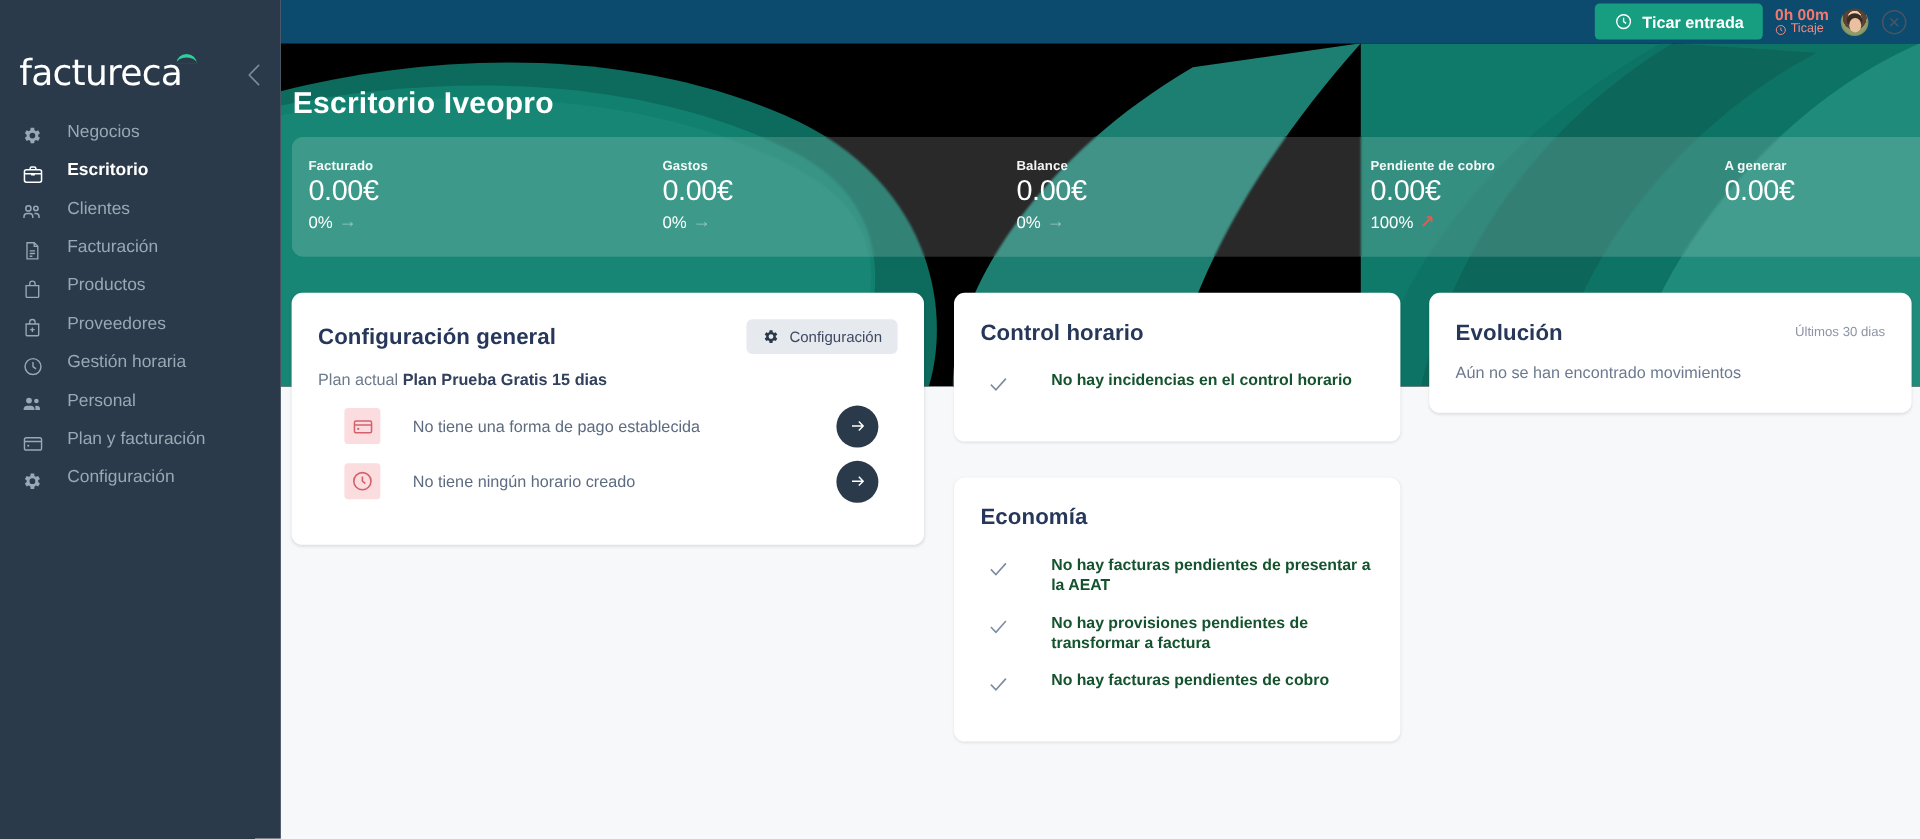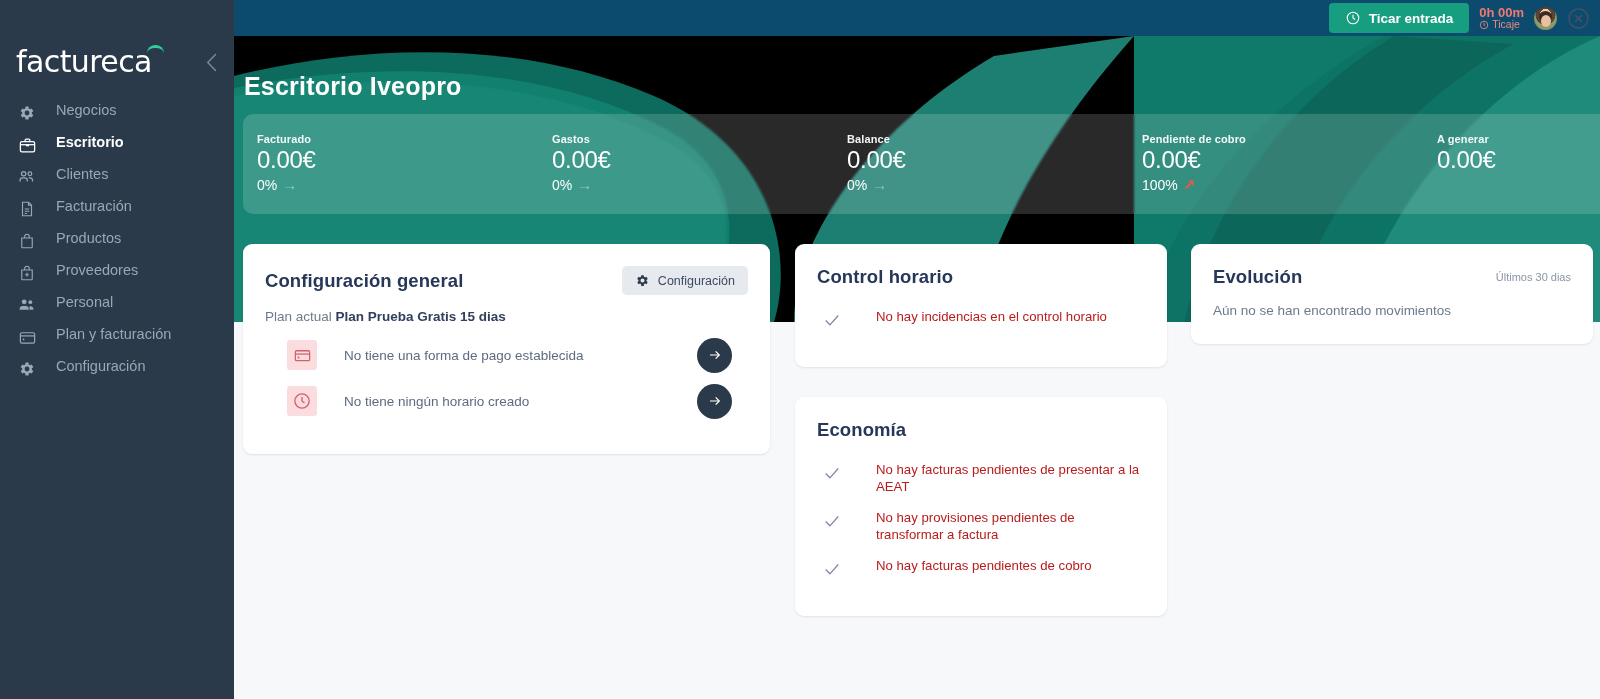--- a/index.html
+++ b/index.html
@@ -160,22 +160,22 @@
   .todo-go {
     width: 35px; height: 35px; border-radius: 50%; background: #2b3a4a;
     display: flex; align-items: center; justify-content: center;
     flex: 0 0 35px; cursor: pointer; margin-right: 16px;
   }
 
   .check-list { padding: 14px 22px 26px 22px; }
   .check-row { display: flex; align-items: flex-start; padding: 7px 0; }
   .check-ico { width: 22px; flex: 0 0 22px; margin-left: 5px; margin-top: 1px; }
   .check-txt {
-    font-size: 13.2px; color: #b91c1c; line-height: 1.28;
-    margin-left: 32px; max-width: 268px;
+    font-size: 13.2px; color: #14532d; line-height: 1.28;
+    margin-left: 32px; max-width: 268px; font-weight: bold;
   }
   .evo-body { padding: 15px 22px 26px 22px; font-size: 13.5px; color: #6b7a90; }
 </style>
 </head>
 <body>
 
 <div class="app">
 
   <aside class="sidebar">
     <div class="logo-row">
@@ -250,20 +250,29 @@
         <span class="nav-ico">
           <svg width="18" height="18" viewBox="0 0 24 24" fill="none" stroke="#9aa7b4" stroke-width="1.5">
             <path d="M5 8h14v12a1 1 0 0 1-1 1H6a1 1 0 0 1-1-1z"></path>
             <path d="M9 8V6a3 3 0 0 1 6 0v2"></path>
             <path d="M12 11.8v5M9.5 14.3h5"></path>
           </svg>
         </span>
         <span>Proveedores</span>
       </div>
 
+      <div class="nav-item">
+        <span class="nav-ico">
+          <svg width="19" height="19" viewBox="0 0 24 24" fill="none" stroke="#9aa7b4" stroke-width="1.5">
+            <circle cx="12" cy="12" r="8.4"></circle>
+              <path d="M12 7.2V12l3.2 2.4"></path>
+          </svg>
+        </span>
+        <span>Gestión horaria</span>
+      </div>
 
       <div class="nav-item">
         <span class="nav-ico">
           <svg width="20" height="20" viewBox="0 0 24 24" fill="#9aa7b4">
             <circle cx="8.6" cy="8.2" r="2.9"></circle>
               <circle cx="16" cy="8.6" r="2.3"></circle>
             <path d="M3.2 17.6v-1.1c0-1.9 1.6-3.2 3.5-3.2h3.9c1.9 0 3.5 1.3 3.5 3.2v1.1z"></path>
             <path d="M15 13.4h1.4c1.7 0 3.2 1.2 3.2 2.9v1.3H15z"></path>
           </svg>
         </span>

